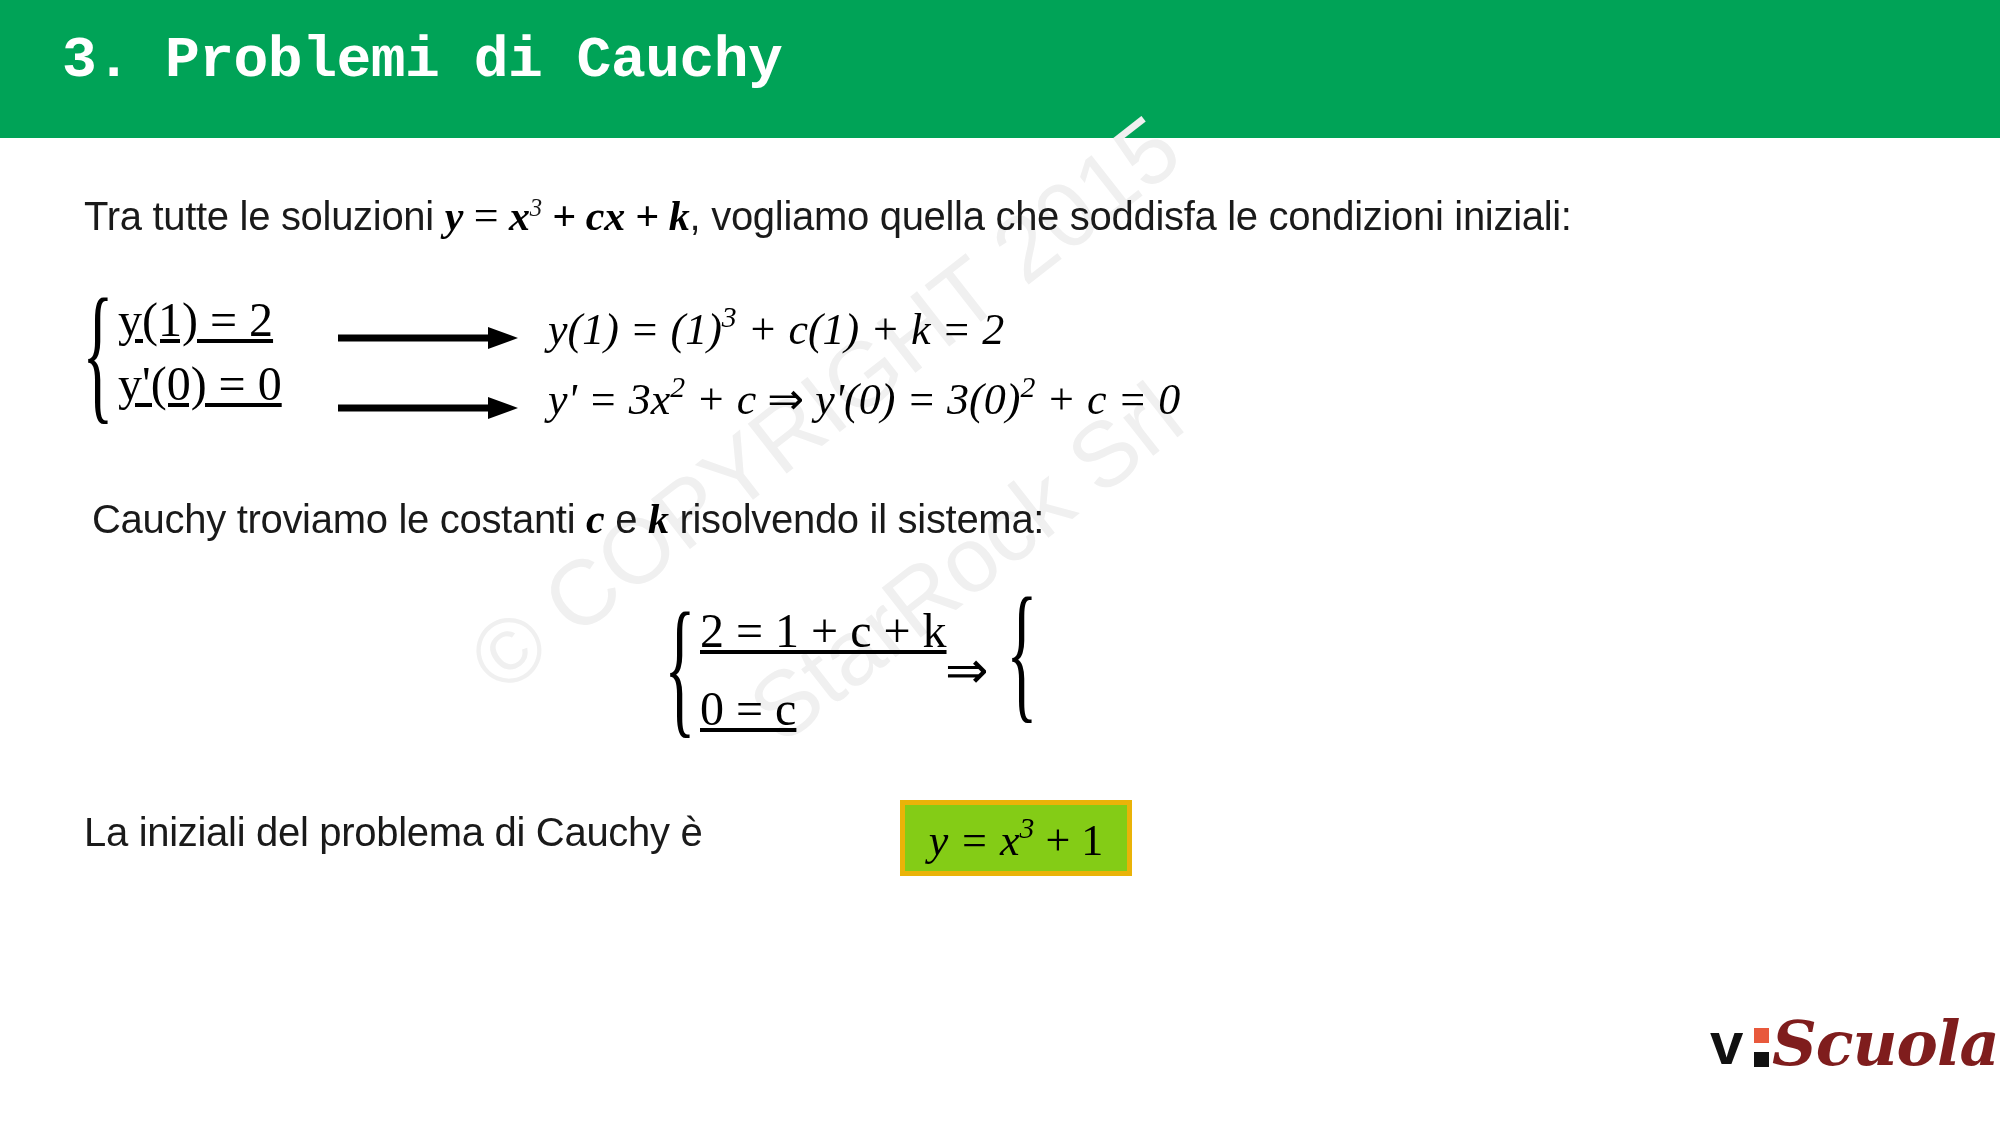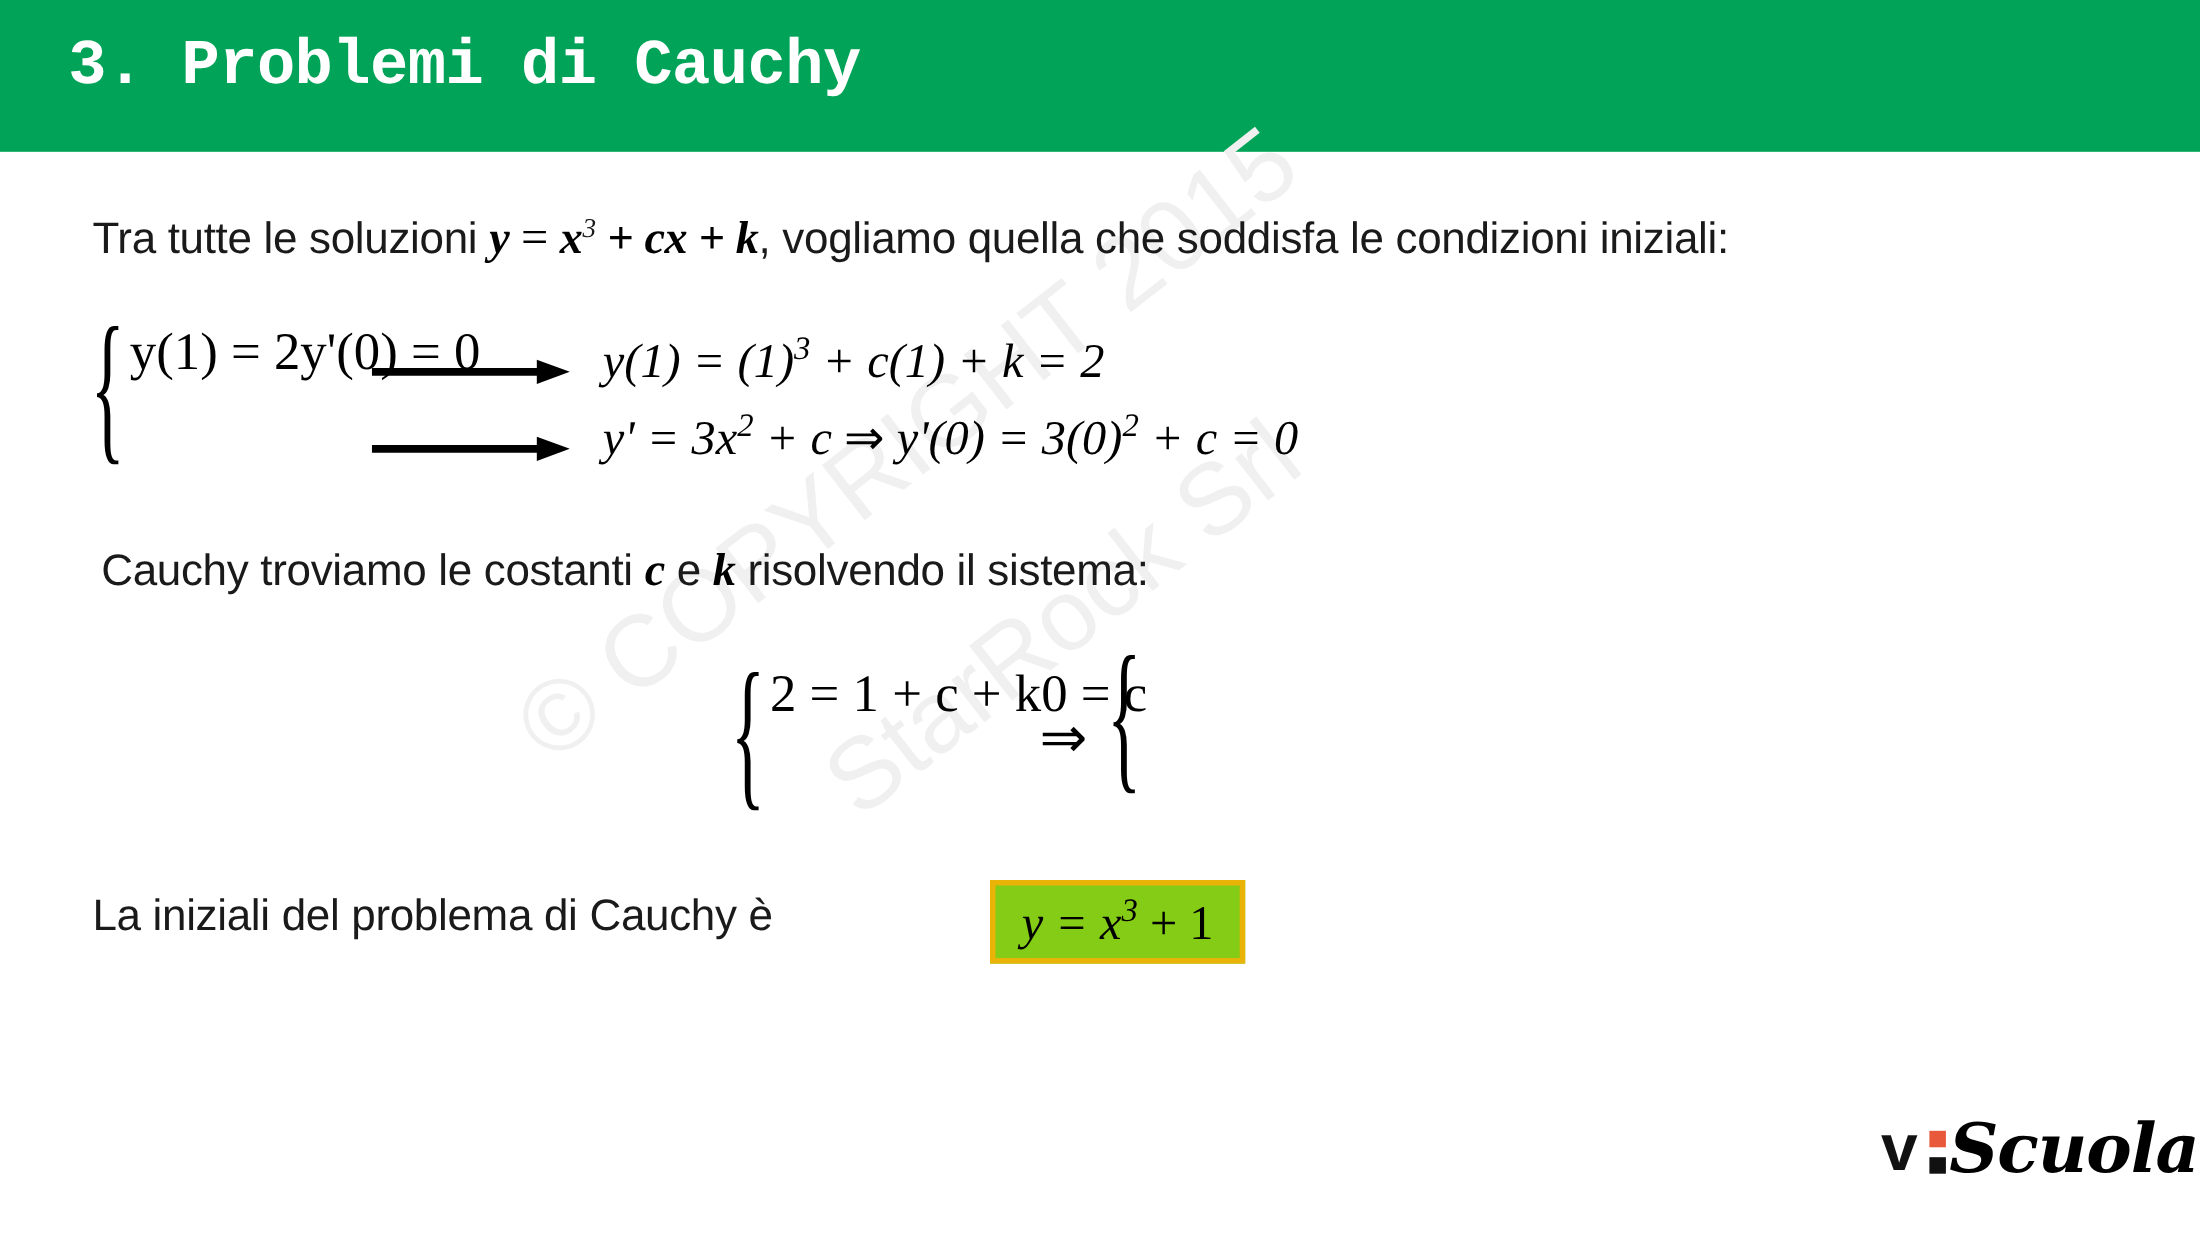--- a/index.html
+++ b/index.html
@@ -130,23 +130,24 @@
   }
   .sys-brace-col {
     display: flex;
     align-items: center;
     justify-content: center;
     width: 40px;
     height: 120px;
   }
   .sys-rows {
     display: flex;
-    flex-direction: row;
+    flex-direction: column;
     justify-content: flex-start;
     height: 130px;
+    text-decoration: underline;
   }
   .sys-row {
     font-family: "Liberation Serif", serif;
     font-size: 48px;
     line-height: 64px;
     white-space: nowrap;
     color: #000;
   }
 
   
@@ -226,21 +227,21 @@
     background: #111111;
   }
   .logo-script {
     position: absolute;
     left: 62px;
     top: 2px;
     font-family: "DejaVu Serif", serif;
     font-style: italic;
     font-size: 62px;
     font-weight: bold;
-    color: #000000;
+    color: #7f1d1d;
     line-height: 84px;
     letter-spacing: -1px;
   }
 </style>
 </head>
 <body>
 
 <div class="slide">
 
   <div class="header-band"></div>

